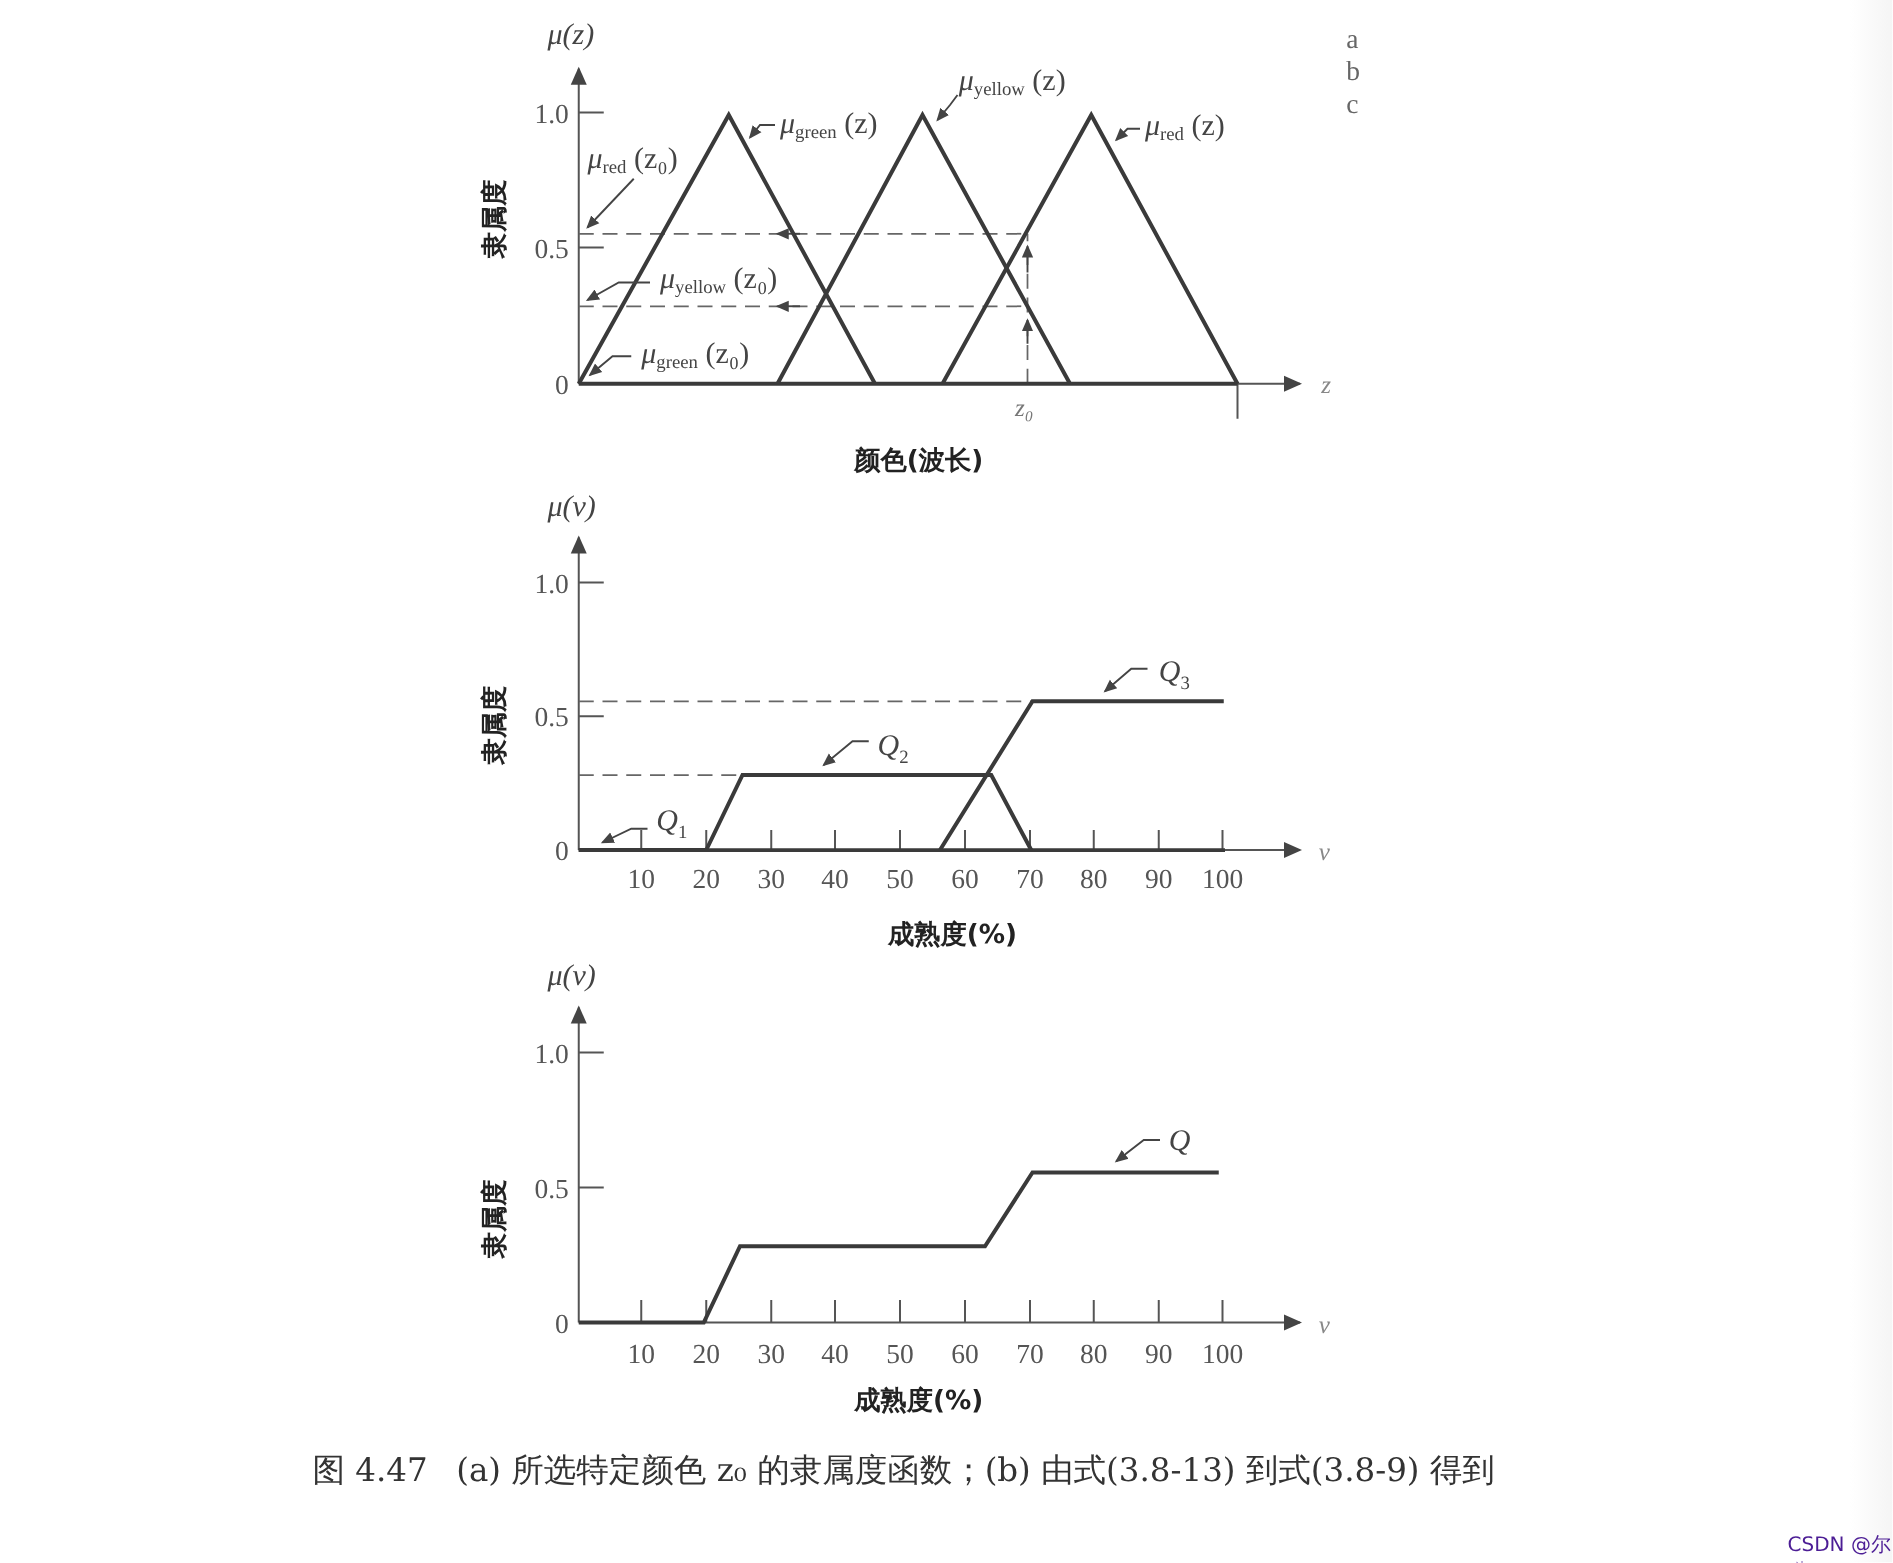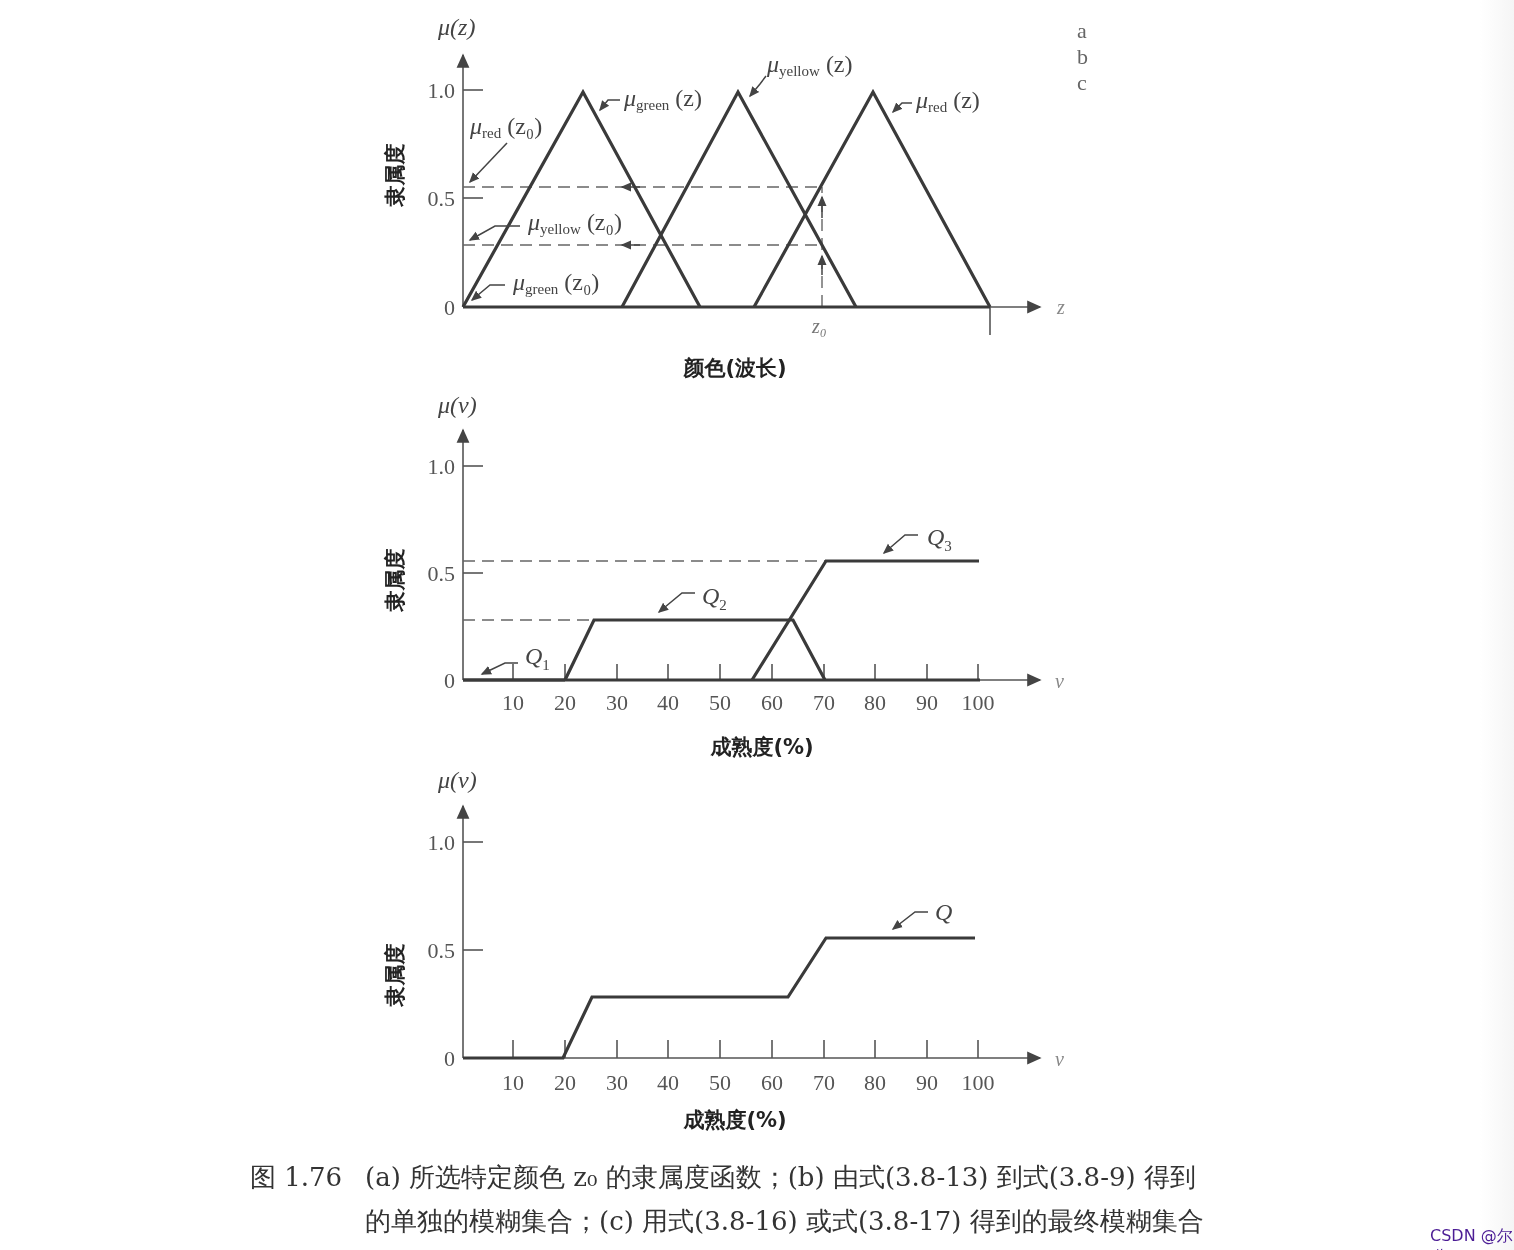--- a/index.html
+++ b/index.html
@@ -225,18 +225,17 @@
 </svg>
 
 <div class="subfig-labels">
   <div>a</div>
   <div>b</div>
   <div>c</div>
 </div>
 
 <div class="caption">
   <div>
-    <span class="fignum">图 1.76</span><span>(a) 所选特定颜色 z₀ 的隶属度函数；(b) 由式(3.8-13) 到式(3.8-9) 得到</span>
+    <span class="fignum">图 4.47</span><span>(a) 所选特定颜色 z₀ 的隶属度函数；(b) 由式(3.8-13) 到式(3.8-9) 得到</span>
   </div>
-  <div class="line2">的单独的模糊集合；(c) 用式(3.8-16) 或式(3.8-17) 得到的最终模糊集合</div>
 </div>
 
 <div class="watermark">CSDN @尔呦</div>
 
 </body></html>

